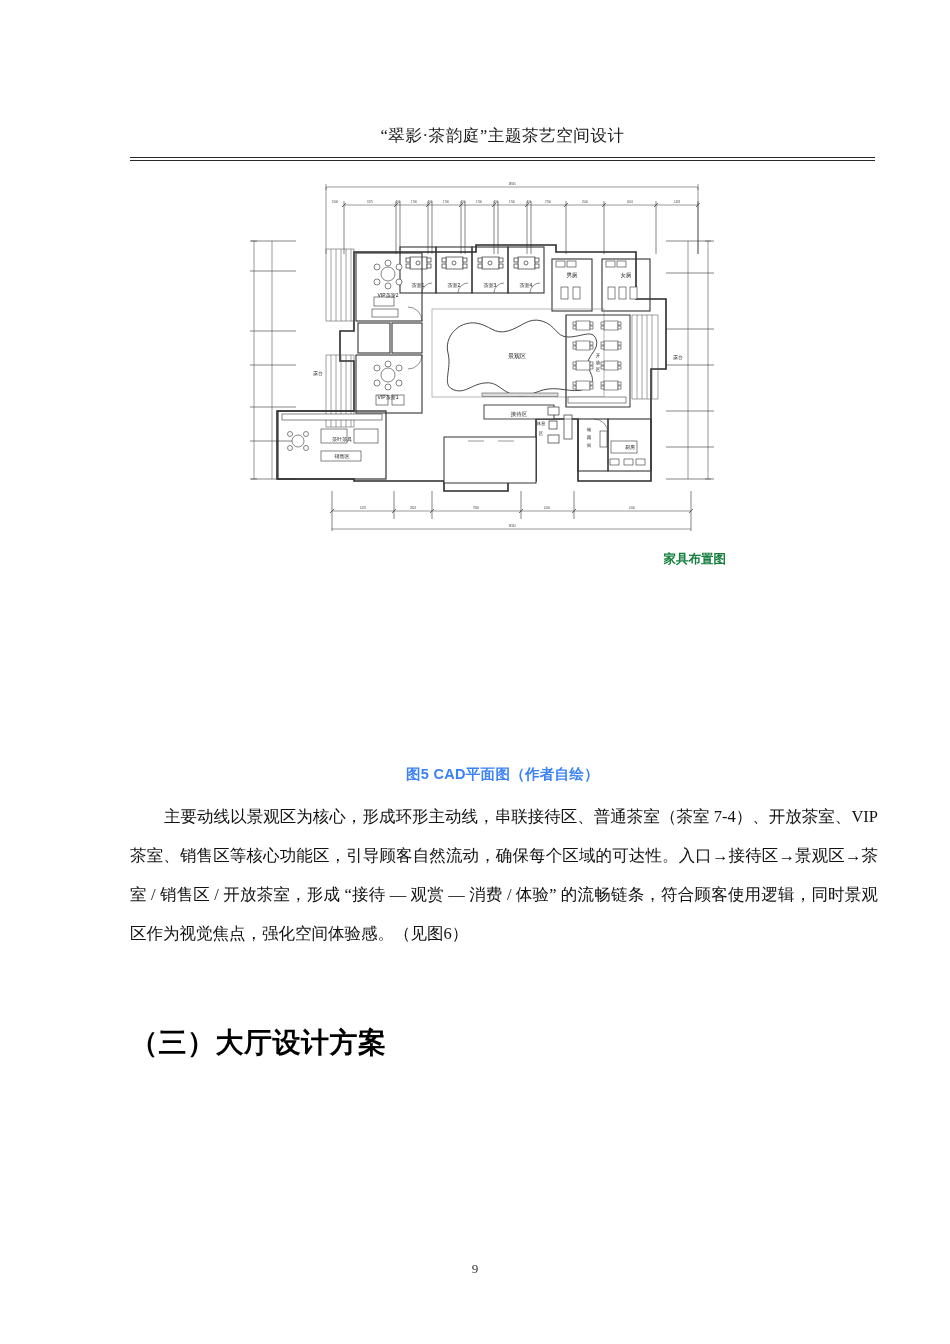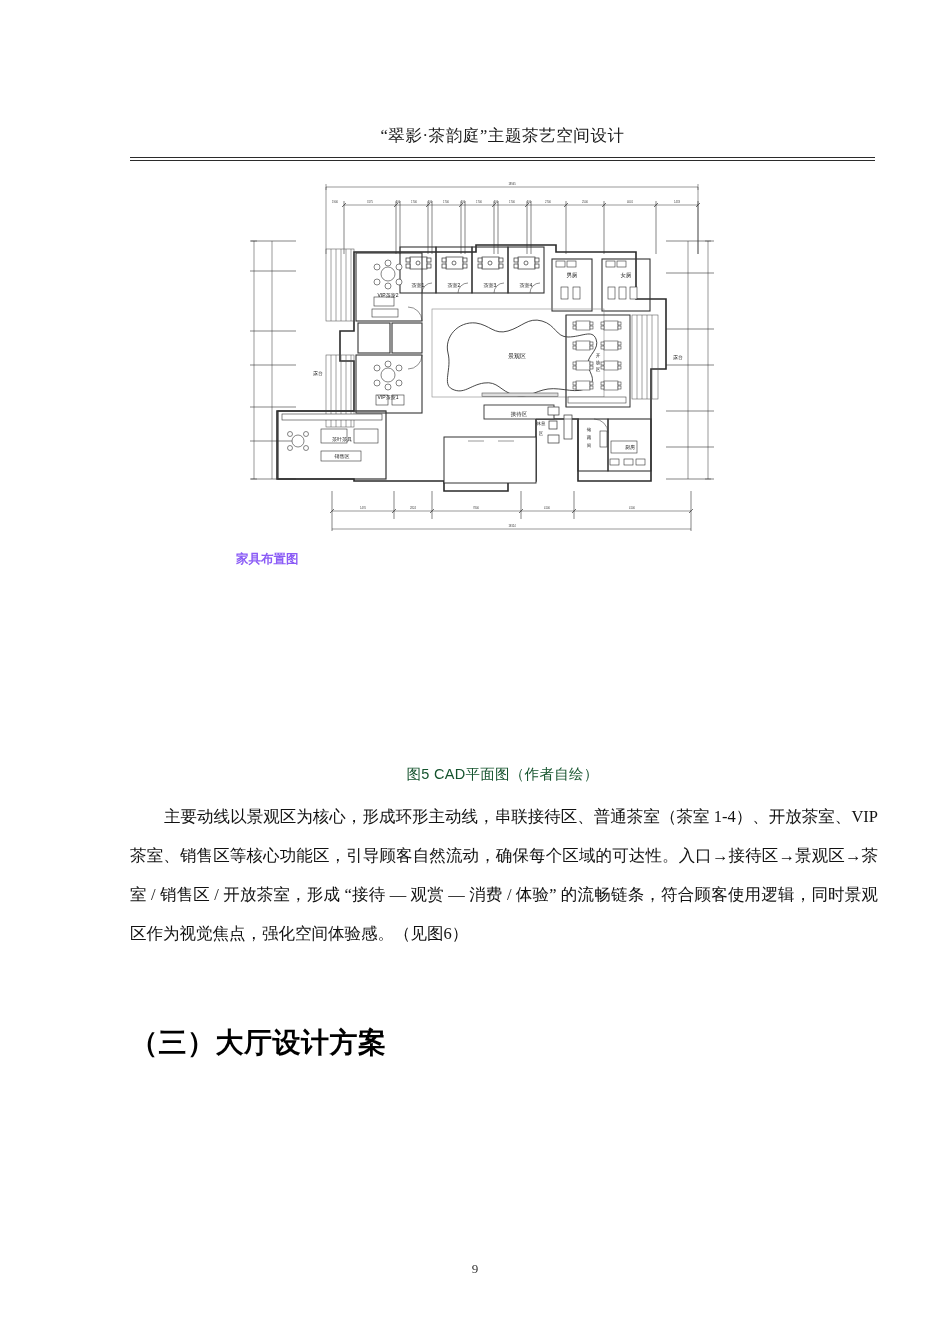--- a/index.html
+++ b/index.html
@@ -59,37 +59,37 @@
     position: absolute;
     inset: 0;
   }
   .cad svg { display:block; width:100%; height:100%; }
 
   .fig-caption {
     position: absolute;
     left: 236px;
     top: 512px;
     width: 490px;
-    text-align: left;
+    text-align: right;
     font-family: "Liberation Serif", "DejaVu Serif", serif;
     font-weight: bold;
     font-size: 12.5px;
-    color: #8b5cf6;
+    color: #15803d;
   }
 
   
   .fig-label {
     position: absolute;
     left: 130px;
     width: 745px;
     text-align: center;
     font-family: "Liberation Sans", "DejaVu Sans", sans-serif;
-    font-weight: normal;
+    font-weight: bold;
     font-size: 14.5px;
-    color: #14532d;
+    color: #3b82f6;
     letter-spacing: 0.3px;
   }
   .para {
     position: absolute;
     left: 130px;
     width: 748px;
     font-size: 16.5px;
     line-height: 39px;
     text-align: justify;
     text-align-last: left;
@@ -532,21 +532,21 @@
         </g>
       </svg>
     </div>
   </div>
 
   <div class="fig-caption">家具布置图</div>
 
   <div class="fig-label" style="top:726px;">图5 CAD平面图（作者自绘）</div>
 
   <div class="para" style="top:758px;">
-    <span class="indent"></span><span>主要动线以景观区为核心，形成环形主动线，串联接待区、普通茶室（茶室 1-4）、开放茶室、VIP 茶室、销售区等核心功能区，引导顾客自然流动，确保每个区域的可达性。入口→接待区→景观区→茶室 / 销售区 / 开放茶室，形成 “接待 — 观赏 — 消费 / 体验” 的流畅链条，符合顾客使用逻辑，同时景观区作为视觉焦点，强化空间体验感。（见图6）</span>
+    <span class="indent"></span><span>主要动线以景观区为核心，形成环形主动线，串联接待区、普通茶室（茶室 7-4）、开放茶室、VIP 茶室、销售区等核心功能区，引导顾客自然流动，确保每个区域的可达性。入口→接待区→景观区→茶室 / 销售区 / 开放茶室，形成 “接待 — 观赏 — 消费 / 体验” 的流畅链条，符合顾客使用逻辑，同时景观区作为视觉焦点，强化空间体验感。（见图6）</span>
   </div>
 
 
   <div class="section-title" style="top:985px;">（三）大厅设计方案</div>
 
 
   <div class="page-number">9</div>
 
 </div>
 

